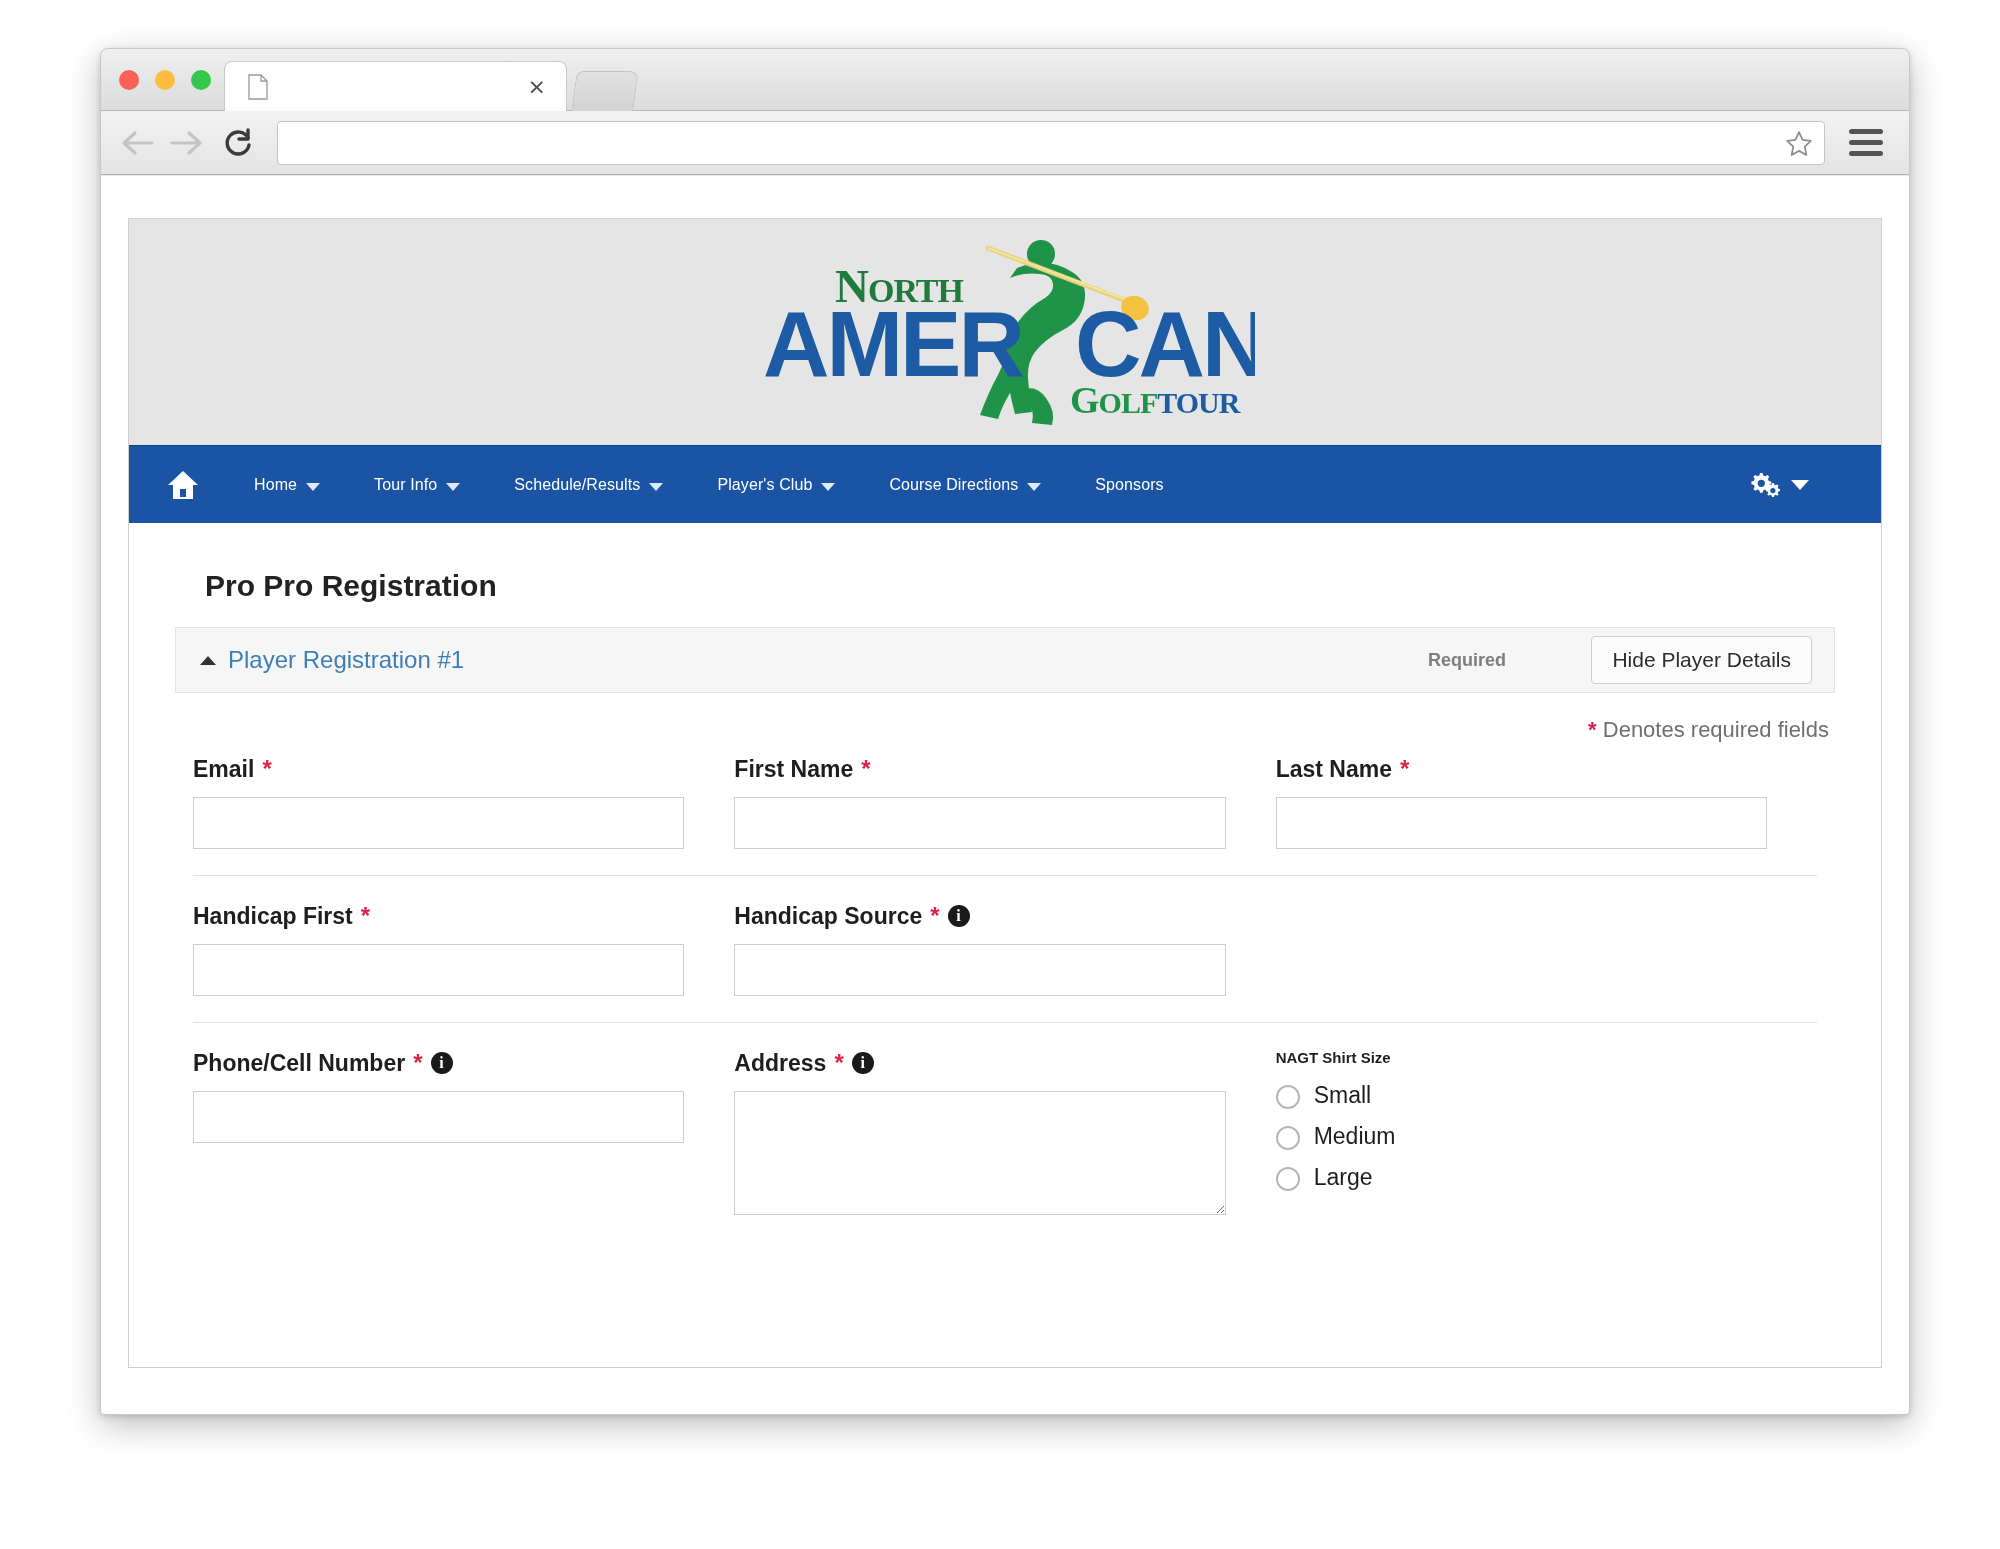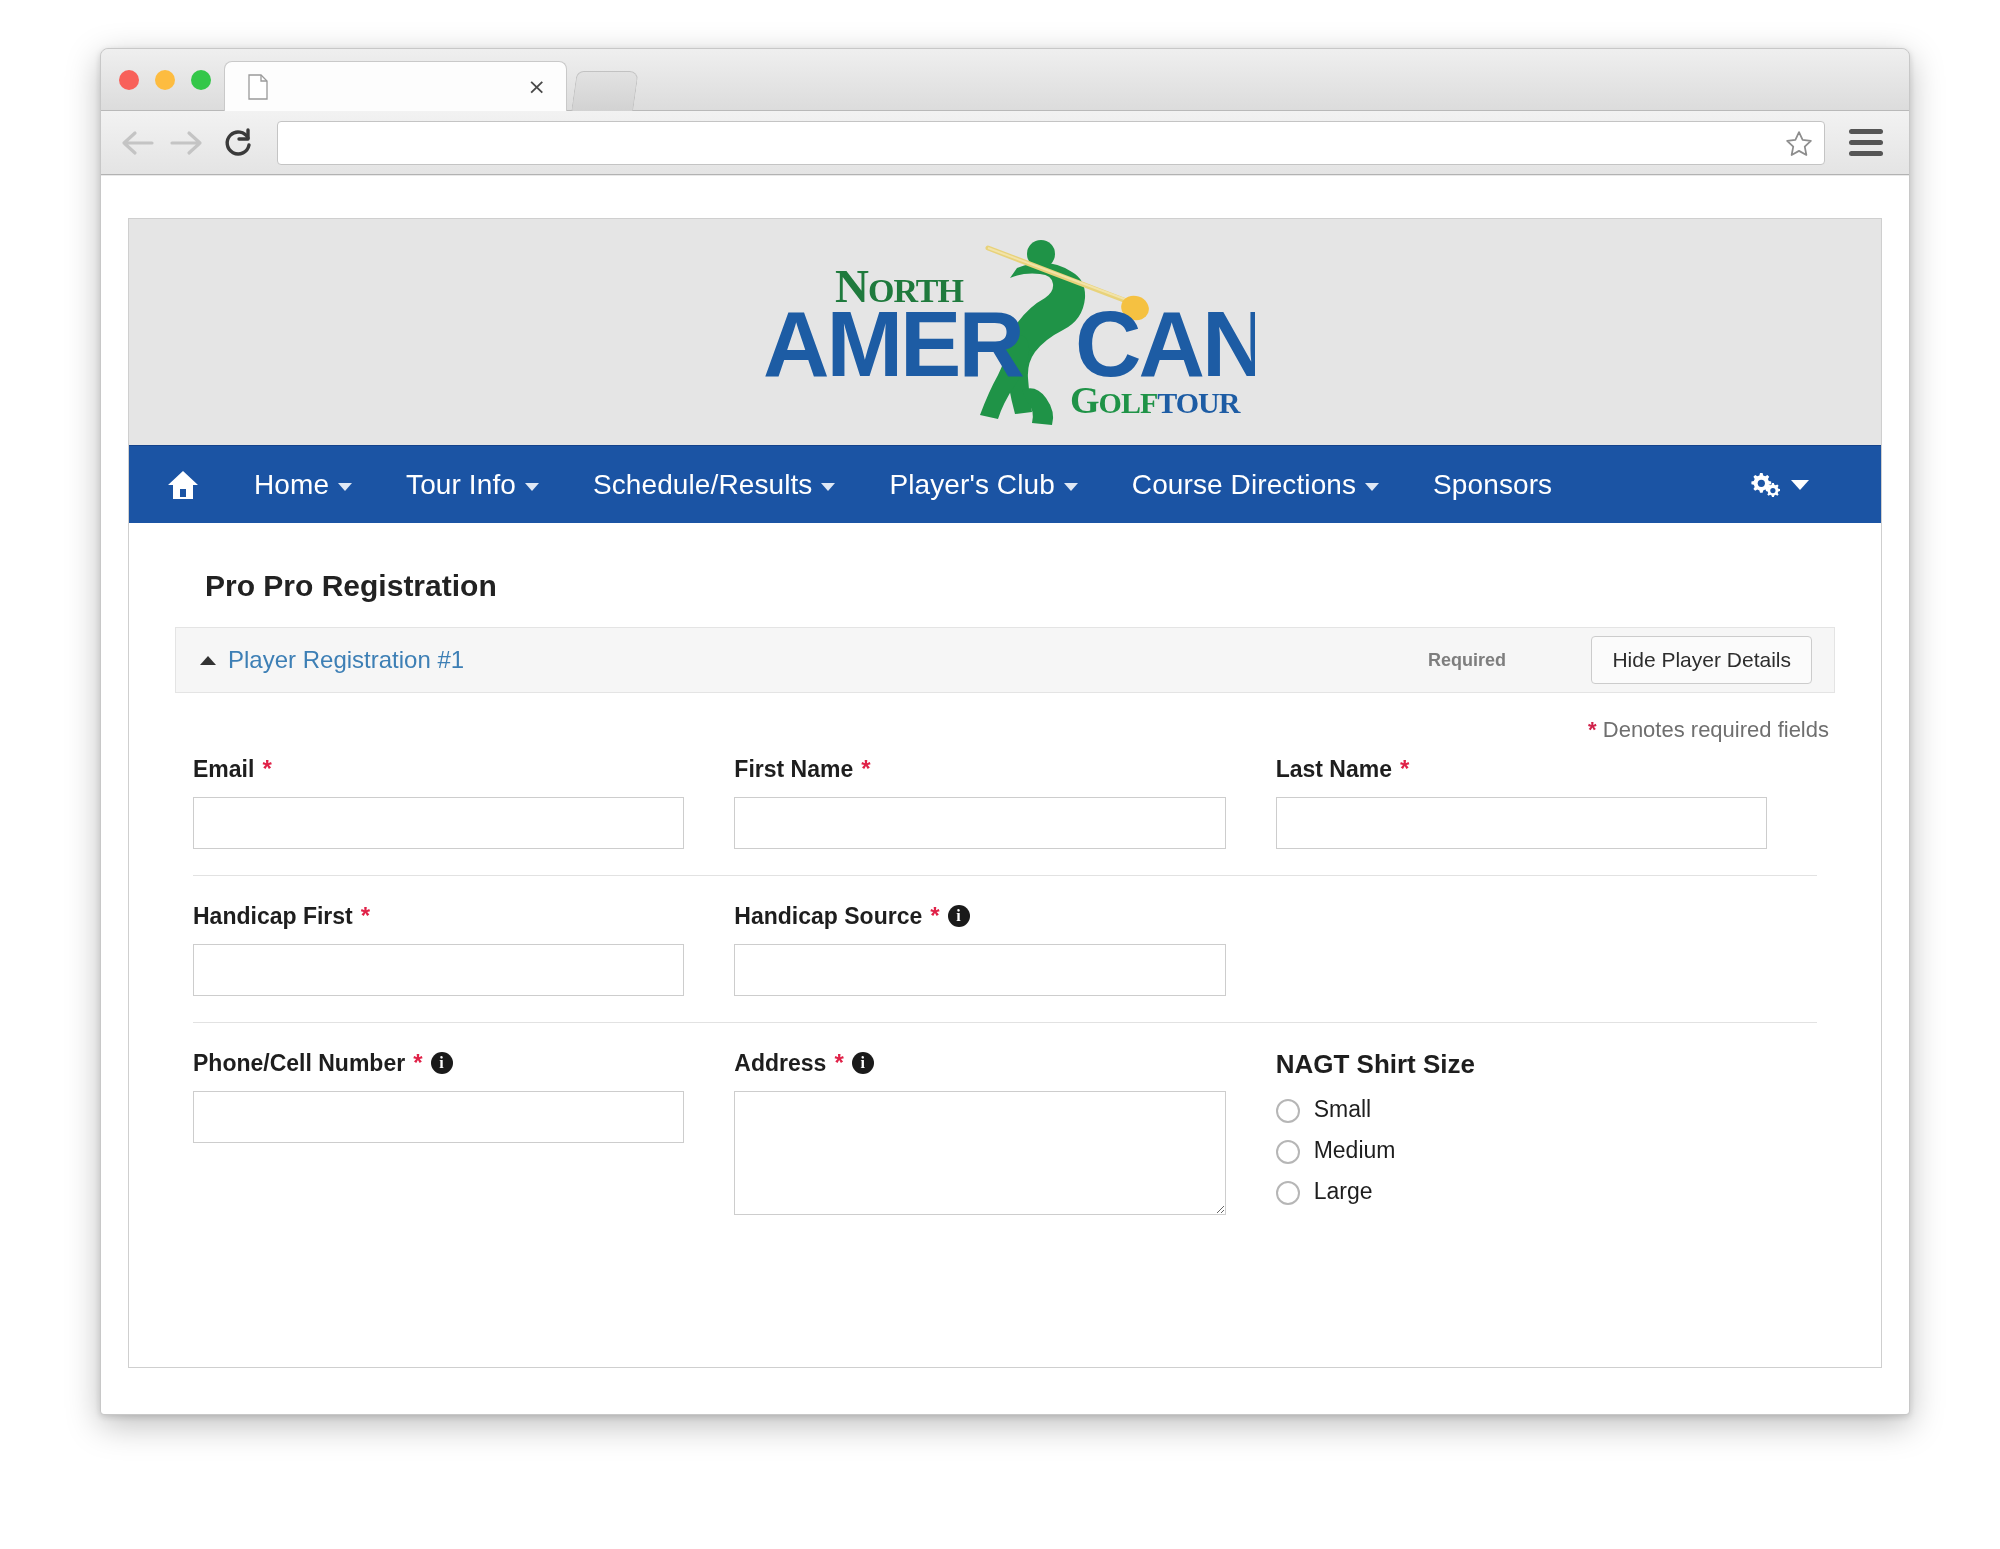--- a/index.html
+++ b/index.html
@@ -123,21 +123,21 @@
     background: #1b54a4;
     border-top: 1px solid #14428a;
     display: flex; align-items: center;
     padding-left: 28px;
     position: relative;
   }
   #home-icon-wrap { width: 52px; display: flex; align-items: center; justify-content: center; margin-right: 18px; }
   .nav-item {
     display: flex; align-items: center; gap: 9px;
     color: #ffffff;
-    font-size: 28px;
+    font-size: 16px;
     font-weight: 400;
     padding: 0 27px;
     white-space: nowrap;
     letter-spacing: .1px;
   }
   .caret-down {
     width: 0; height: 0;
     border-left: 7px solid transparent;
     border-right: 7px solid transparent;
     border-top: 8px solid #dfe8f5;
@@ -241,21 +241,21 @@
   .radio-row {
     display: flex; align-items: flex-end; gap: 14px;
     margin-bottom: 14px;
   }
   .radio-dot {
     width: 24px; height: 24px;
     border: 2px solid #b6b6b6; border-radius: 50%;
     background: #fff;
   }
   .radio-label { font-size: 23px; color: #1e1e1e; }
-  .shirt-title { font-size: 26px; font-weight: bold; color: #1e1e1e; margin-bottom: 16px; }
+  .shirt-title { font-size: 15px; font-weight: bold; color: #1e1e1e; margin-bottom: 16px; }
 </style>
 </head>
 <body>
 
 <div id="browser-window">
 
   <div id="tab-strip">
     <div class="traffic-lights">
       <span class="light red"></span>
       <span class="light yellow"></span>

